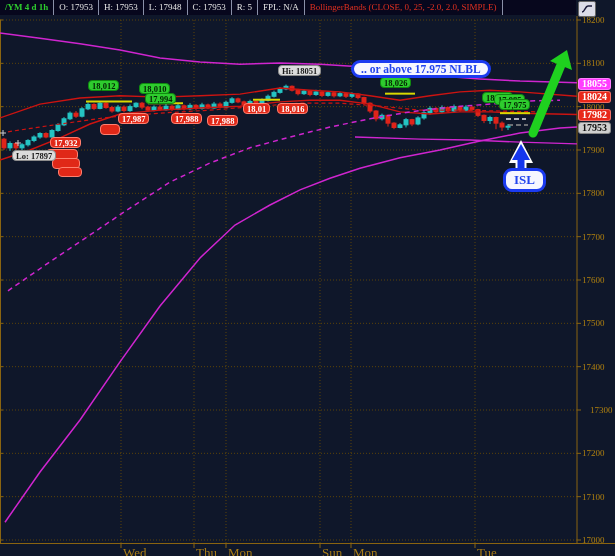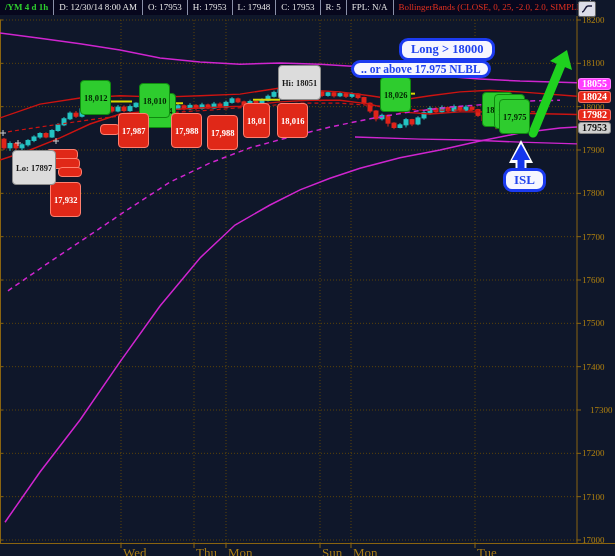--- a/index.html
+++ b/index.html
@@ -19,21 +19,21 @@
   
   #chart-svg{position:absolute;left:0;top:0;z-index:1;}
   
   .ytick{position:absolute;left:582px;width:33px;height:10px;font-size:9px;color:#b0810f;z-index:2;}
   .xtick{position:absolute;top:545px;font-size:13px;color:#a87c16;z-index:2;}
   
   .axbubble{position:absolute;left:578px;width:31px;height:10px;border-radius:3px;
             font-size:10px;font-weight:bold;text-align:center;line-height:10px;z-index:6;}
   
   .bub{position:absolute;height:9px;border-radius:4px;font-size:8.5px;font-weight:bold;
-       text-align:center;line-height:10px;padding:12px 3px;z-index:4;white-space:nowrap;}
+       text-align:center;line-height:10px;padding:0 3px;z-index:4;white-space:nowrap;}
   .bub.green{background:#2ecc2e;border:1px solid #0f8a0f;color:#032403;}
   .bub.red{background:#e02818;border:1px solid #ff8070;color:#fff;}
   .bub.gray{background:#dcdcdc;border:1px solid #8c8c8c;color:#1a1a1a;}
   
   .anno{position:absolute;background:#f6f6ff;border:3px solid #1c3bf0;border-radius:9px;
         color:#2244ee;font-weight:bold;z-index:20;white-space:nowrap;}
   #anno-long{left:399px;top:38px;font-size:12.5px;padding:1px 9px;}
   #anno-nlbl{left:351px;top:60px;font-size:11.5px;padding:0px 7px;}
   #anno-isl{left:503px;top:168px;font-size:13px;padding:1px 8px;}
 </style>
@@ -287,21 +287,20 @@
       <line x1="533" y1="133" x2="561" y2="65" stroke="#1fd11f" stroke-width="9" stroke-linecap="round"></line>
       <polygon points="567,50 572,70 550,61" fill="#1fd11f"></polygon>
       <line x1="521" y1="182" x2="521" y2="159" stroke="#ffffff" stroke-width="11" stroke-linecap="round"></line>
       <polygon points="521,140 509,163 533,163" fill="#ffffff"></polygon>
       <line x1="521" y1="181" x2="521" y2="160" stroke="#1536ee" stroke-width="7"></line>
       <polygon points="521,144 512,160 530,160" fill="#1536ee"></polygon>
     </svg>
 
   <div id="header">
       <div class="hcell green">/YM 4 d 1h</div>
-      <div class="hcell">D: 12/30/14 8:00 AM</div>
       <div class="hcell">O: 17953</div>
       <div class="hcell">H: 17953</div>
       <div class="hcell">L: 17948</div>
       <div class="hcell">C: 17953</div>
       <div class="hcell">R: 5</div>
       <div class="hcell">FPL: N/A</div>
       <div class="hcell red">BollingerBands (CLOSE, 0, 25, -2.0, 2.0, SIMPLE)</div>
     </div>
 
   <div id="style-icon">
@@ -332,38 +331,37 @@
       <div class="xtick" style="left: 228px;">Mon</div>
       <div class="xtick" style="left: 322px;">Sun</div>
       <div class="xtick" style="left: 353px;">Mon</div>
       <div class="xtick" style="left: 477px;">Tue</div>
     </div>
   <div id="bubbles">
       <div class="bub red" style="left: 46px; top: 149px; width: 30px; height: 9px; padding: 0px;"></div>
       <div class="bub red" style="left: 52px; top: 158px; width: 26px; height: 9px; padding: 0px;"></div>
       <div class="bub red" style="left: 58px; top: 167px; width: 22px; height: 8px; padding: 0px;"></div>
       <div class="bub red" style="left: 100px; top: 124px; width: 18px; height: 9px; padding: 0px;"></div>
-      <div class="bub green" style="left: 80px; top: 80px;">18,012</div>
+      <div class="bub green" style="left: 88px; top: 80px;">18,012</div>
       <div class="bub green" style="left: 145px; top: 93px;">17,994</div>
       <div class="bub green" style="left: 139px; top: 83px;">18,010</div>
       <div class="bub green" style="left: 380px; top: 77px;">18,026</div>
       <div class="bub green" style="left: 482px; top: 85px; margin-top: 7px;">18,001</div>
       <div class="bub green" style="left: 494px; top: 94px;">17,985</div>
       <div class="bub green" style="left: 499px; top: 99px;">17,975</div>
-      <div class="bub red" style="left: 50px; top: 137px; margin-top: 45px;">17,932</div>
+      <div class="bub red" style="left: 50px; top: 137px;">17,932</div>
       <div class="bub red" style="left: 118px; top: 113px;">17,987</div>
       <div class="bub red" style="left: 171px; top: 113px;">17,988</div>
       <div class="bub red" style="left: 207px; top: 115px;">17,988</div>
       <div class="bub red" style="left: 243px; top: 103px;">18,01</div>
       <div class="bub red" style="left: 277px; top: 103px;">18,016</div>
       <div class="bub gray" style="left: 12px; top: 150px;">Lo: 17897</div>
       <div class="bub gray" style="left: 278px; top: 65px;">Hi: 18051</div>
       <div class="axbubble" style="top: 77.8333px; background: rgb(255, 61, 255); color: rgb(255, 255, 255); border: 1px solid rgba(255, 255, 255, 0.333);">18055</div>
       <div class="axbubble" style="top: 91.2667px; background: rgb(232, 40, 26); color: rgb(255, 255, 255); border: 1px solid rgba(255, 255, 255, 0.333);">18024</div>
       <div class="axbubble" style="top: 109.467px; background: rgb(232, 40, 26); color: rgb(255, 255, 255); border: 1px solid rgba(255, 255, 255, 0.333);">17982</div>
       <div class="axbubble" style="top: 122.033px; background: rgb(207, 207, 207); color: rgb(17, 17, 17); border: 1px solid rgb(136, 136, 136);">17953</div>
     </div>
 
-  <div class="anno" id="anno-long">Long &gt; 18000</div>
   <div class="anno" id="anno-nlbl">.. or above 17.975 NLBL</div>
   <div class="anno" id="anno-isl">ISL</div>
 
 </div>
 
 </body></html>

